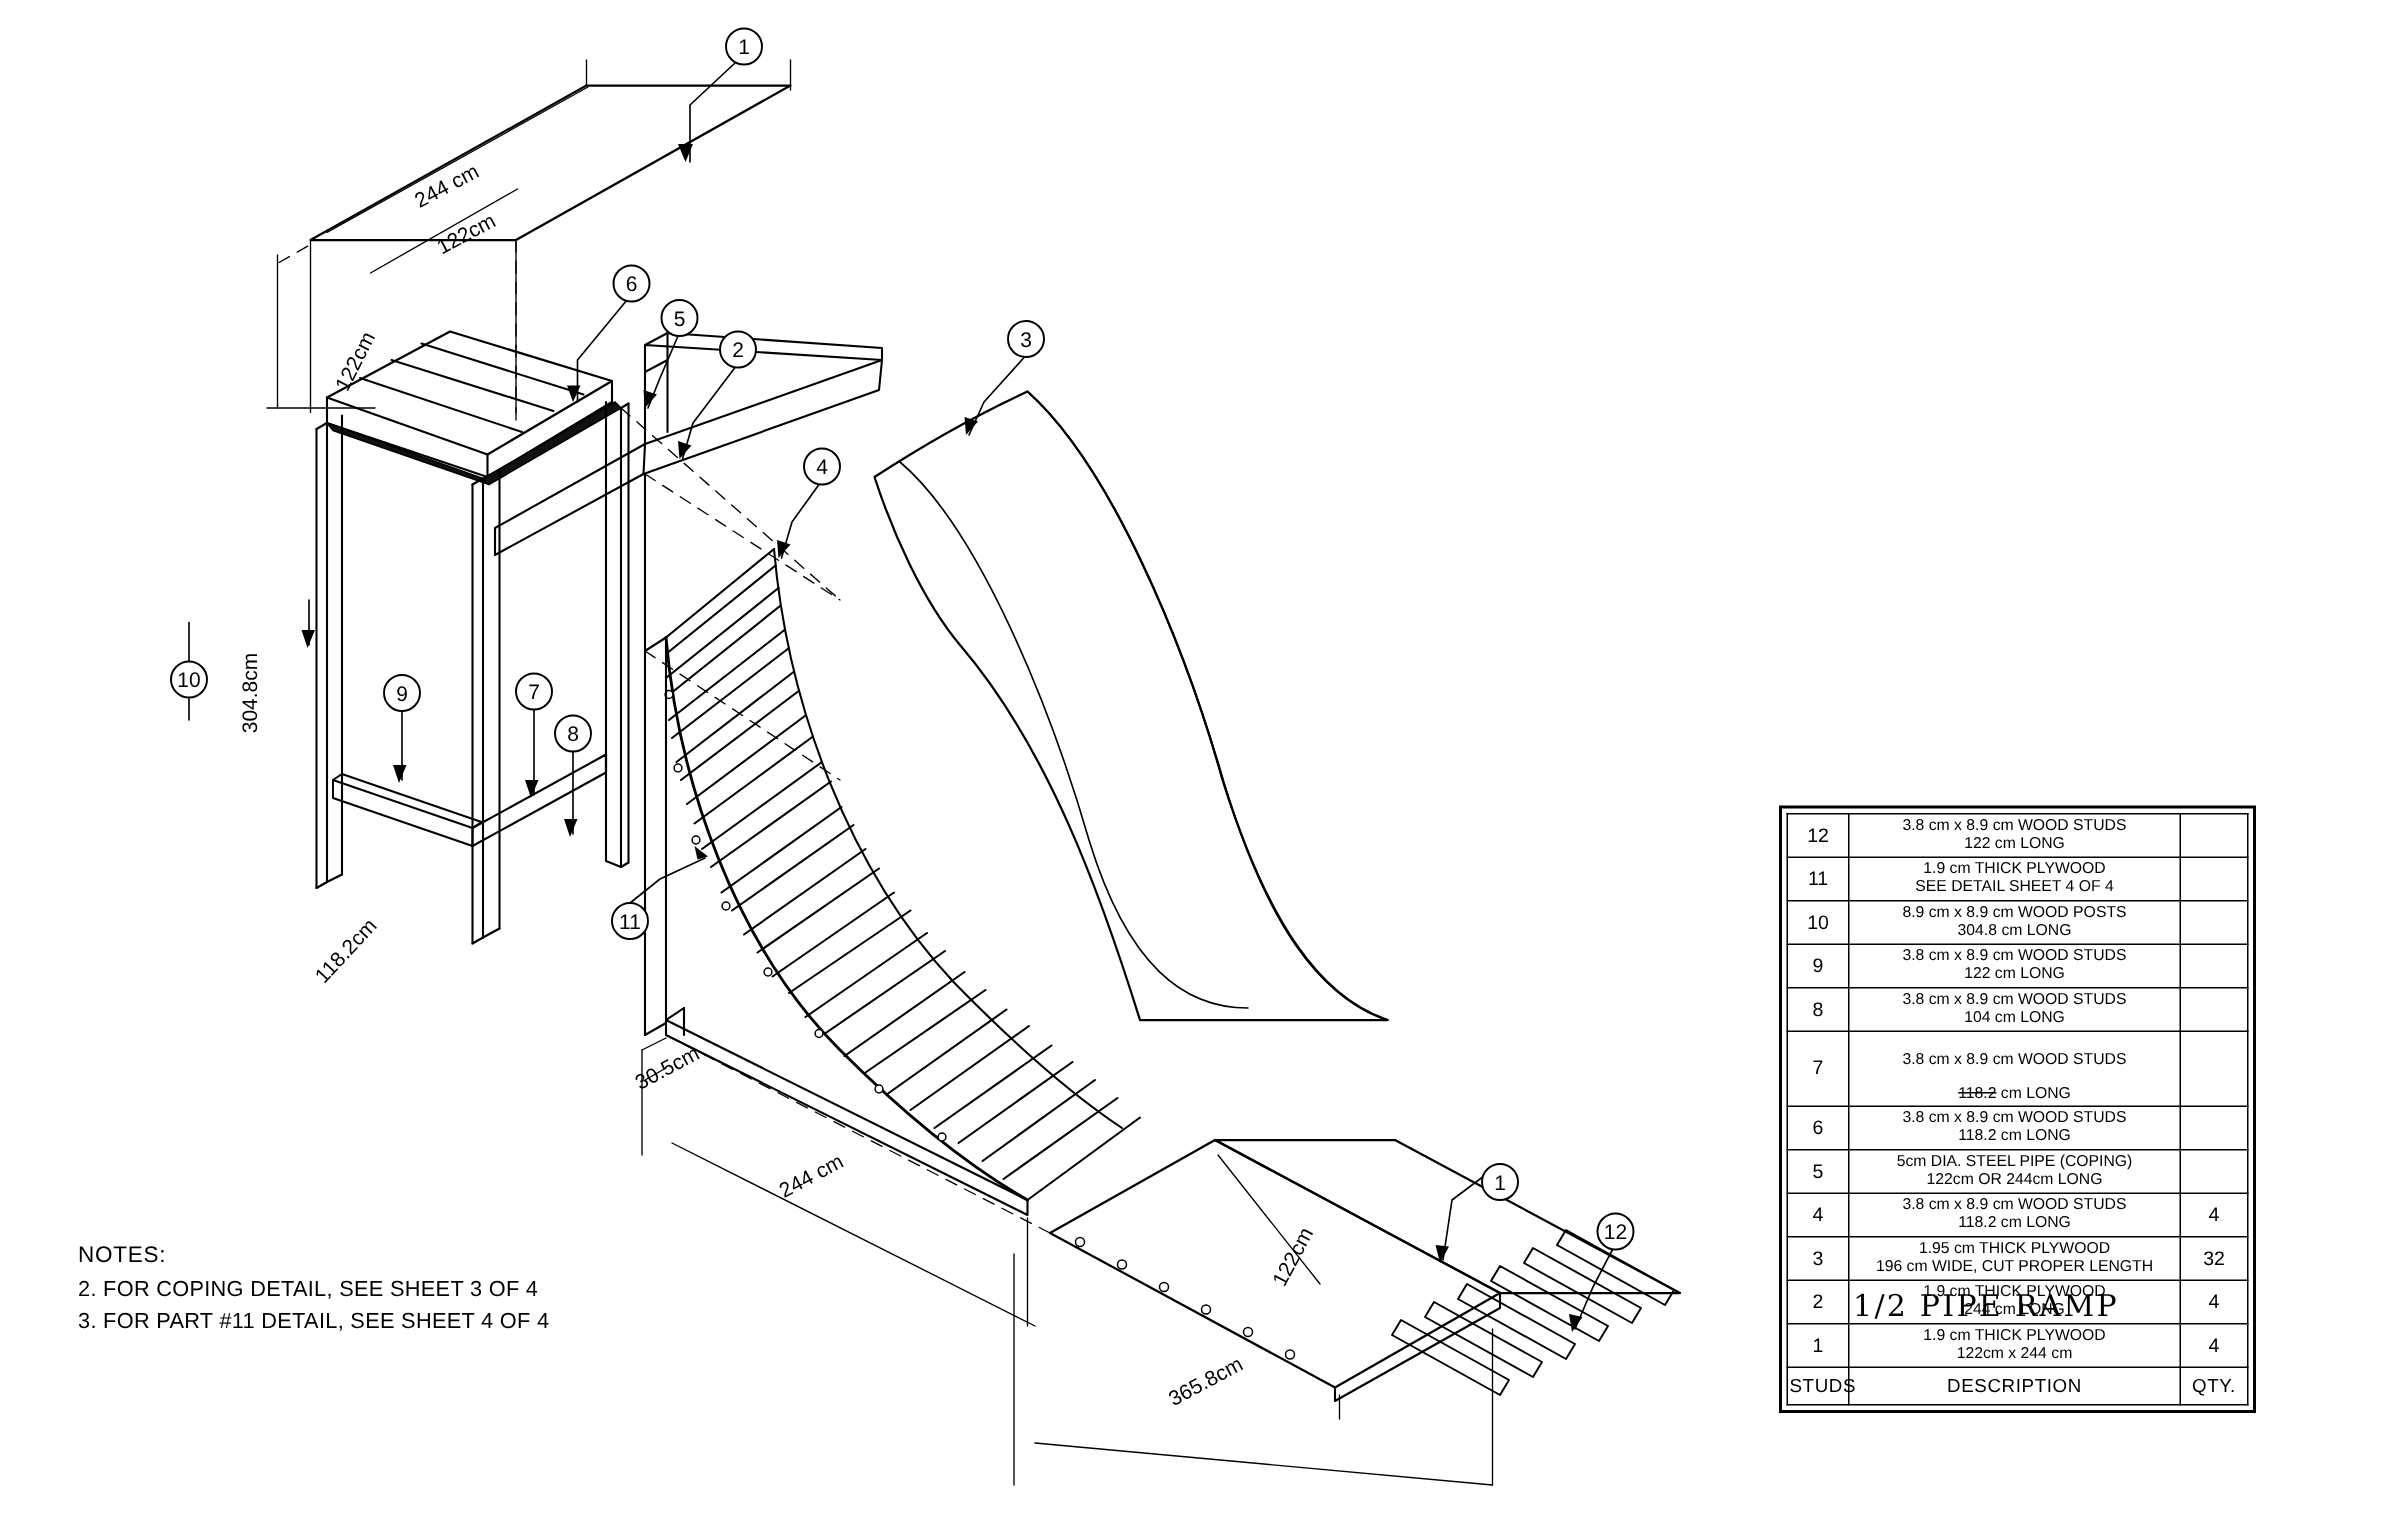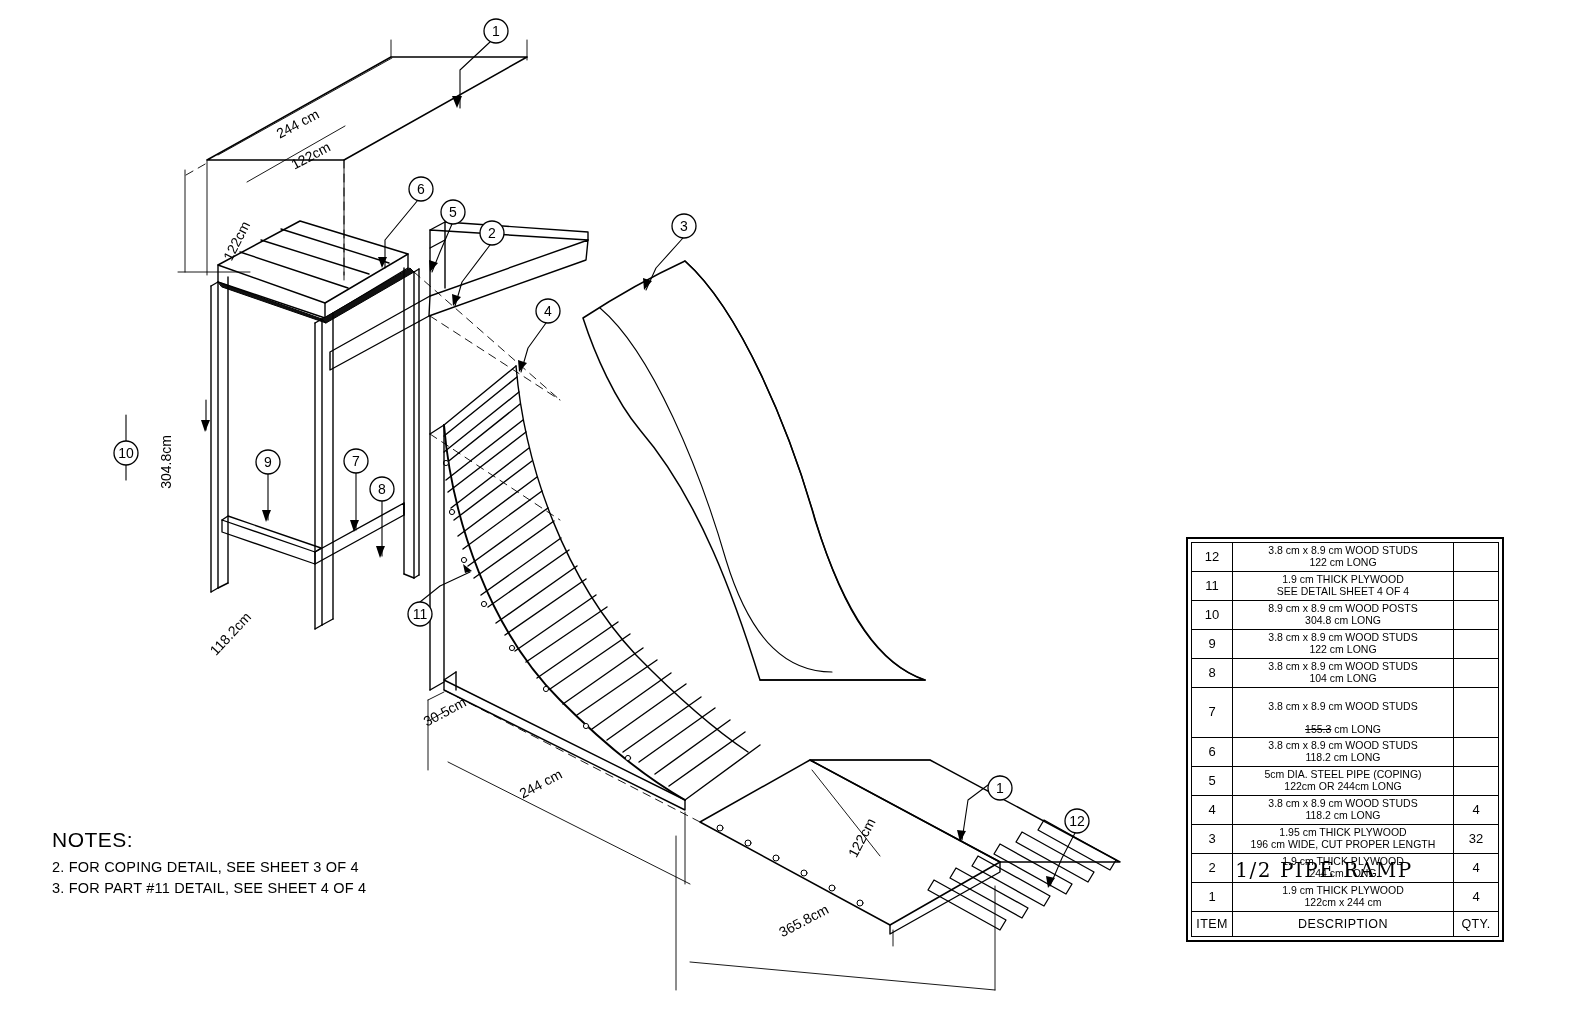--- a/index.html
+++ b/index.html
@@ -27,21 +27,21 @@
     height: 1019px;
   }
   
   #notes {
     position: absolute;
     left: 52px;
     top: 828px;
     width: 470px;
   }
   #notes .notes-title {
-    font-size: 21px;
+    font-size: 15px;
     letter-spacing: 0.5px;
     margin-bottom: 6px;
   }
   #notes ol {
     list-style: none;
     margin: 0;
     padding: 0;
   }
   #notes li {
     font-size: 14.5px;
@@ -457,21 +457,21 @@
           <tr>
             <td class="item">8</td>
             <td class="desc">3.8 cm x 8.9 cm WOOD STUDS
 104 cm LONG</td>
             <td class="qty"></td>
           </tr>
           <tr>
             <td class="item">7</td>
             <td class="desc">
               <span>3.8 cm x 8.9 cm WOOD STUDS</span><br>
-              <span class="strike">155.3</span> <span>cm LONG</span>
+              <span class="strike">118.2</span> <span>cm LONG</span>
             </td>
             <td class="qty"></td>
           </tr>
           <tr>
             <td class="item">6</td>
             <td class="desc">3.8 cm x 8.9 cm WOOD STUDS
 118.2 cm LONG</td>
             <td class="qty"></td>
           </tr>
           <tr>
@@ -498,21 +498,21 @@
 244 cm LONG</td>
             <td class="qty">4</td>
           </tr>
           <tr>
             <td class="item">1</td>
             <td class="desc">1.9 cm THICK PLYWOOD
 122cm x 244 cm</td>
             <td class="qty">4</td>
           </tr>
           <tr class="hdr">
-            <td class="item">ITEM</td>
+            <td class="item">STUDS</td>
             <td class="desc">DESCRIPTION</td>
             <td class="qty">QTY.</td>
           </tr>
         </tbody>
       </table>
     </div>
   </div>
 
   <div id="title-block">1/2 PIPE RAMP</div>
 </div>

